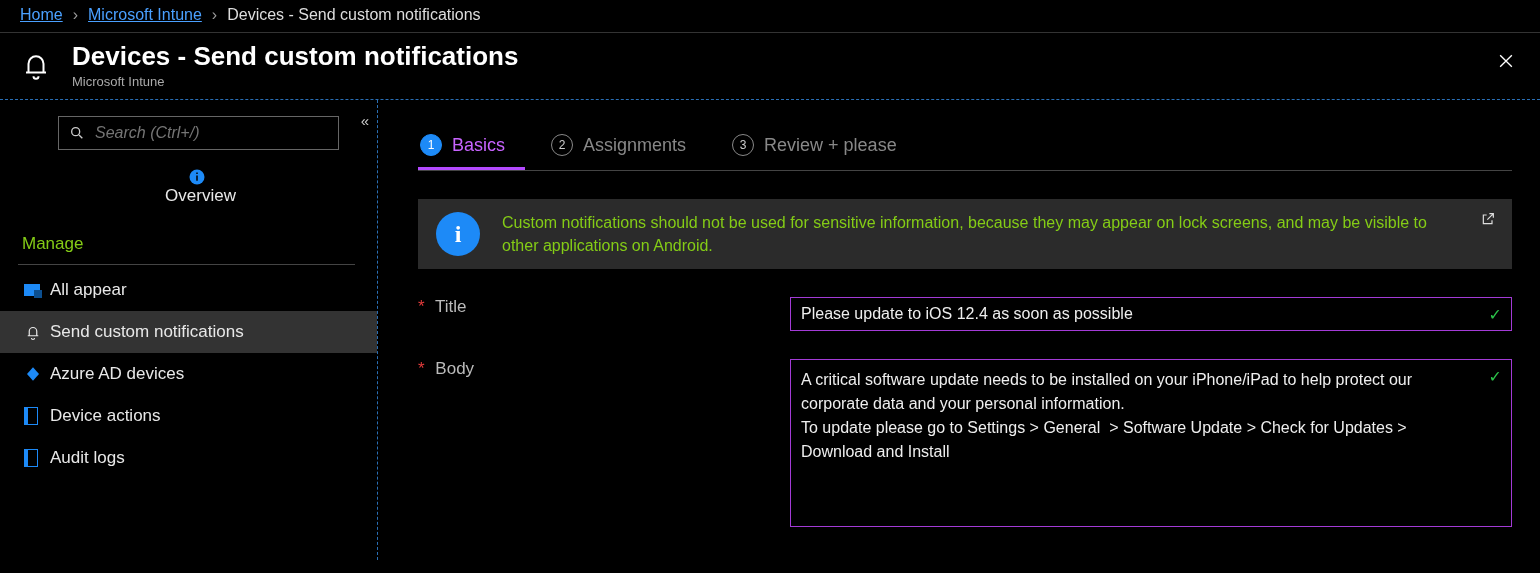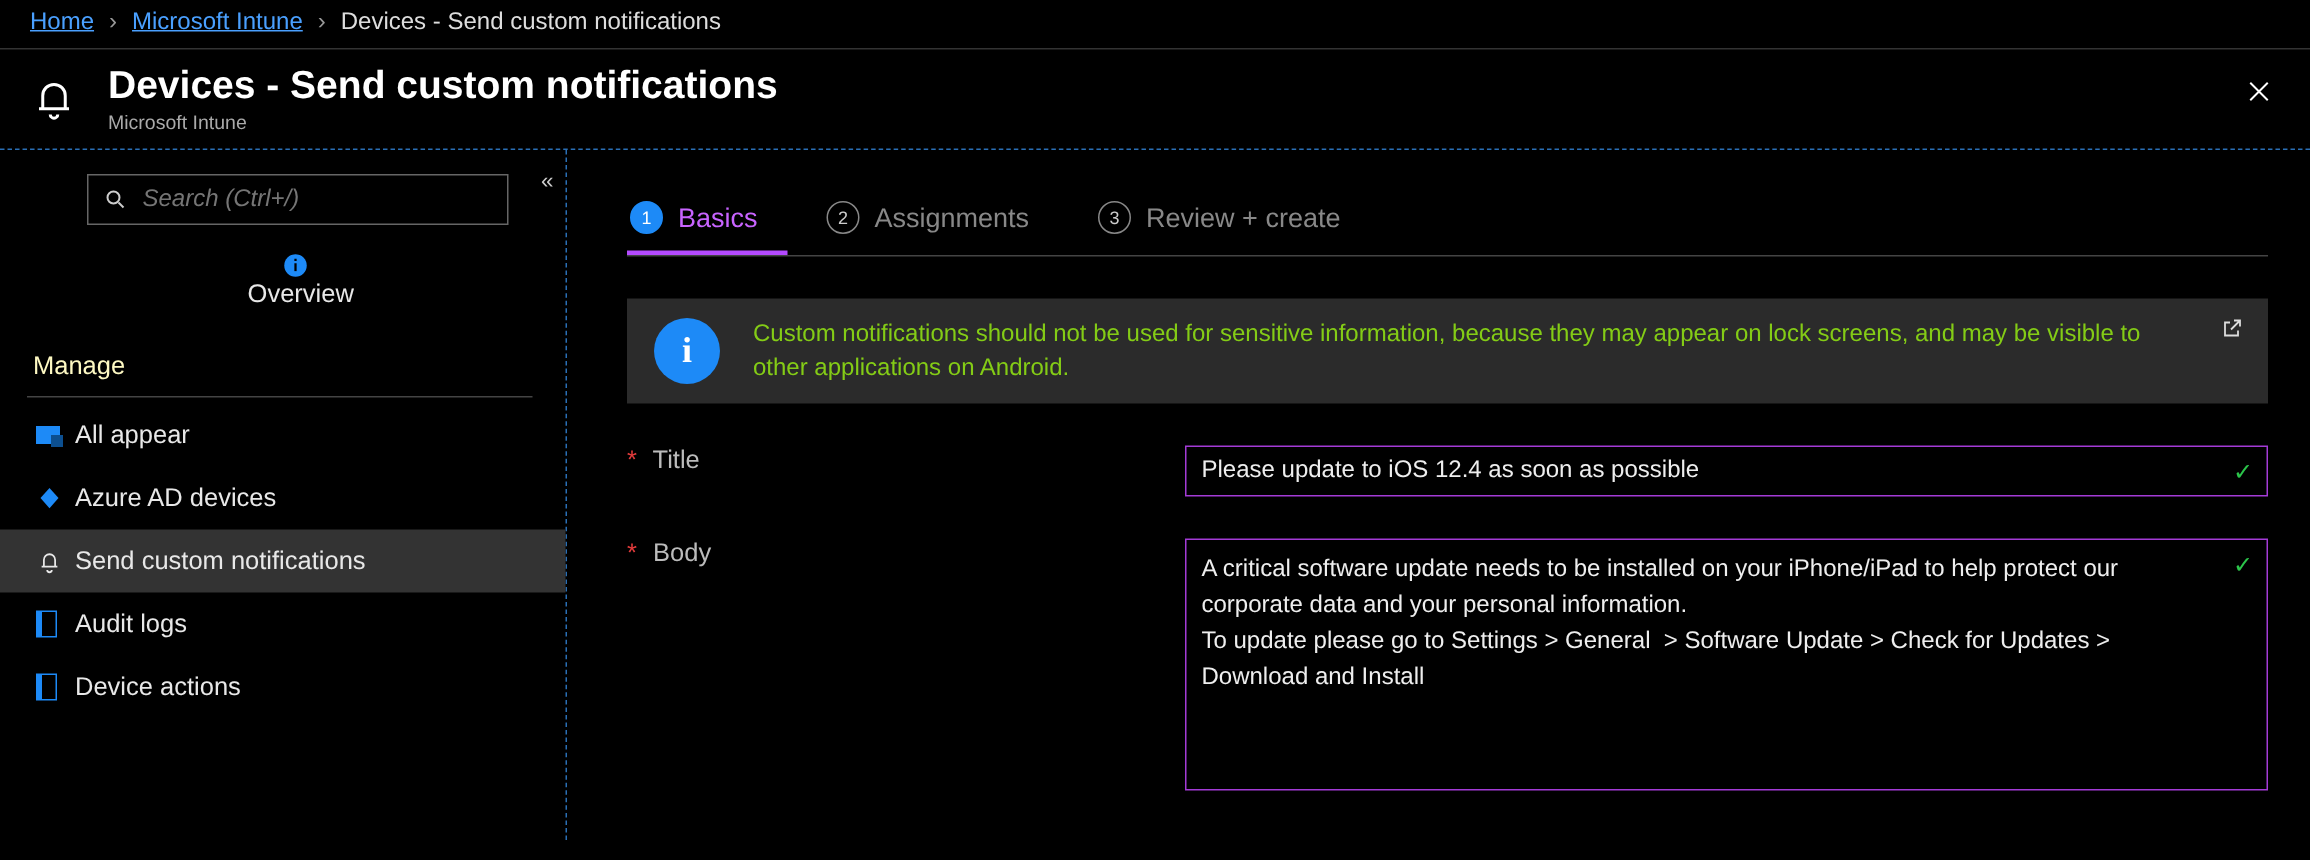--- a/index.html
+++ b/index.html
@@ -73,21 +73,21 @@
 
   .side-item {
     display:flex; align-items:center; height: 42px;
     padding: 0 0 0 6px; margin-right:0;
     cursor: pointer;
   }
   .side-item.selected { background:#333; margin-left:-18px; padding-left:24px; }
   .side-item .icon { width:26px; display:flex; align-items:center; }
   .side-item .label { font-size: 17px; color:#e8e8e8; }
   .side-section {
-    font-size: 17px; font-weight:400; color:#fef9c3;
+    font-size: 17px; font-weight:400; color:#84cc16;
     margin: 20px 0 4px 0;
     border-bottom: 1px solid #444; padding: 4px 0 10px 4px;
     margin-right: 22px;
   }
   .overview { margin-top: 18px; flex-direction: column; }
   .overview .icon svg { fill:#1d8af7; }
   .alldev .icon div {
     width:16px; height:12px; background:#1d8af7; border:1px solid #1d8af7;
     position:relative;
   }
@@ -219,68 +219,68 @@
 
     <div class="side-section">Manage</div>
 
     <div class="side-item alldev">
       <span class="icon">
           <div></div>
         </span>
       <span class="label">All appear</span>
     </div>
 
+    <div class="side-item sendnotif selected">
+      <span class="icon">
+        <svg viewBox="0 0 24 24" width="18" height="18" stroke-width="1.6">
+            <path d="M7 17V11a5 5 0 1 1 10 0v6M5 17h14M10 20a2 2 0 0 0 4 0"></path>
+          </svg>
+      </span>
+      <span class="label">Send custom notifications</span>
+    </div>
+
     <div class="side-item azuread">
       <span class="icon">
         <svg viewBox="0 0 24 24" width="18" height="18">
             <path d="M12 3l8 9-8 9-8-9z"></path>
           </svg>
       </span>
       <span class="label">Azure AD devices</span>
     </div>
 
-    <div class="side-item sendnotif selected">
-      <span class="icon">
-        <svg viewBox="0 0 24 24" width="18" height="18" stroke-width="1.6">
-            <path d="M7 17V11a5 5 0 1 1 10 0v6M5 17h14M10 20a2 2 0 0 0 4 0"></path>
-          </svg>
-      </span>
-      <span class="label">Send custom notifications</span>
-    </div>
-
+
+    <div class="side-item devact">
+      <span class="icon">
+          <div></div>
+        </span>
+      <span class="label">Device actions</span>
+    </div>
 
     <div class="side-item audit">
       <span class="icon">
           <div></div>
         </span>
       <span class="label">Audit logs</span>
-    </div>
-
-    <div class="side-item devact">
-      <span class="icon">
-          <div></div>
-        </span>
-      <span class="label">Device actions</span>
     </div>
   </div>
 
   <div class="main">
 
     <div class="tabs">
       <div class="tab active">
         <span class="num">1</span>
         <span>Basics</span>
       </div>
       <div class="tab">
         <span class="num">2</span>
         <span>Assignments</span>
       </div>
       <div class="tab">
         <span class="num">3</span>
-        <span>Review + create</span>
+        <span>Review + please</span>
       </div>
     </div>
 
     <div class="infobar">
       <div class="info-icon">i</div>
       <div class="info-text">Custom notifications should not be used for sensitive information, because they may appear on lock screens, and may be visible to other applications on Android.</div>
       <div class="popout">
         <svg viewBox="0 0 24 24" stroke-width="1.8">
             <path d="M14 4h6v6M20 4l-9 9M18 14v5H5V6h5"></path>
           </svg>

